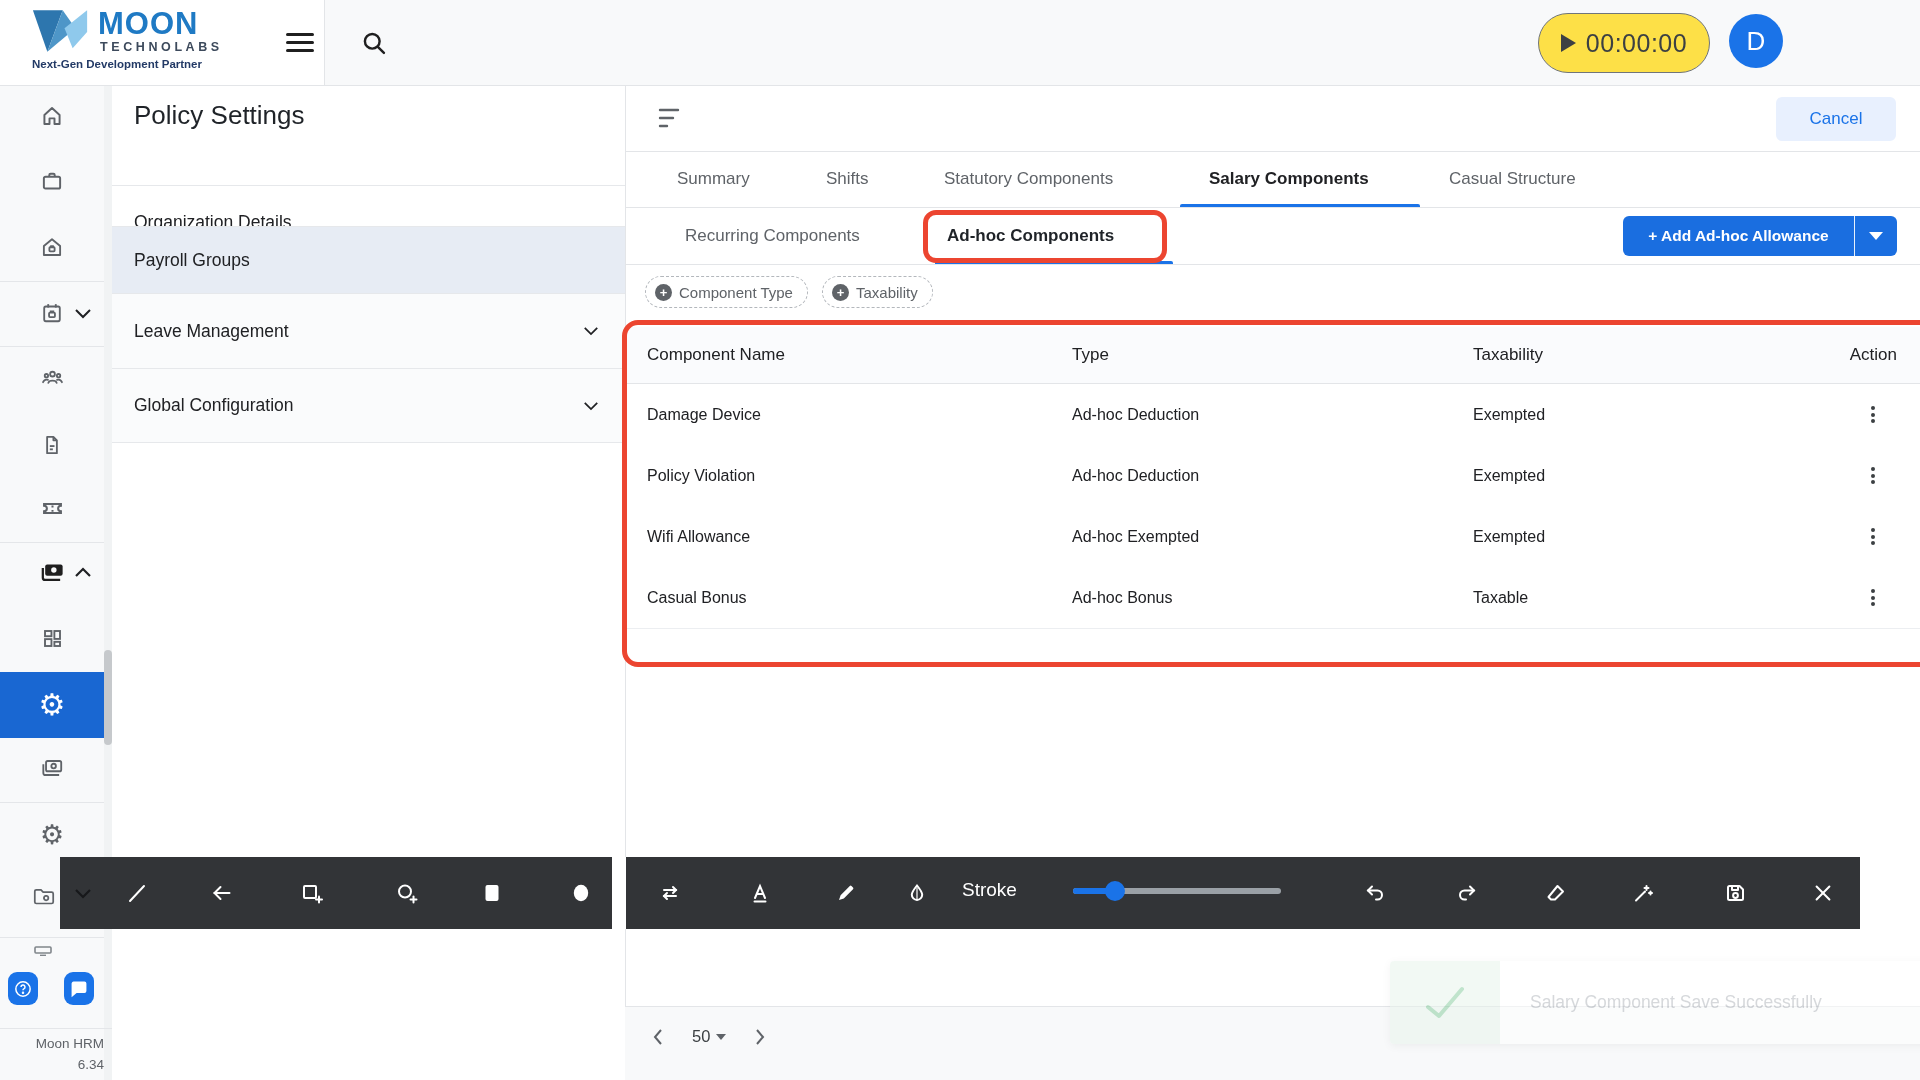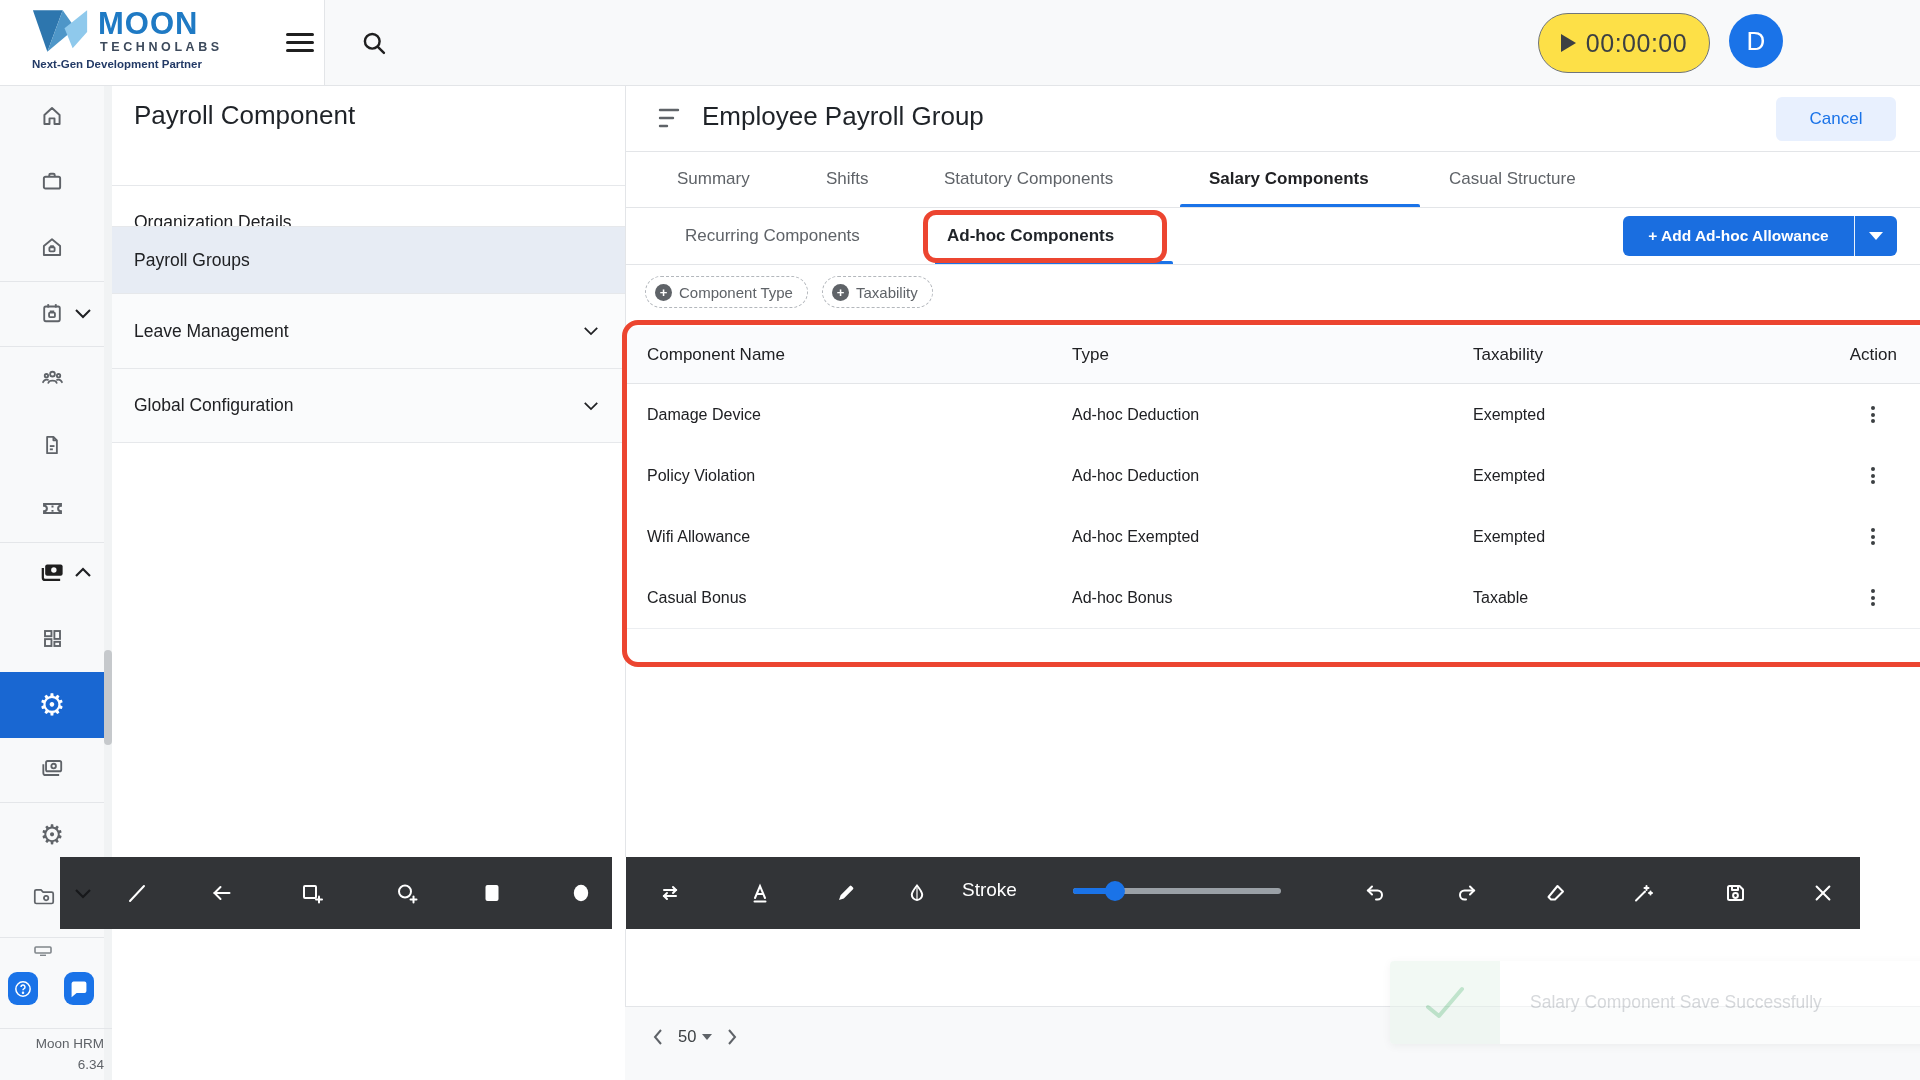--- a/index.html
+++ b/index.html
@@ -72,21 +72,21 @@
   
   .anno{left:60px;top:857px;width:1800px;height:72px;background:#323437;z-index:30;}
   .tool{position:absolute;top:16px;width:40px;height:40px;display:flex;align-items:center;justify-content:center;cursor:pointer;}
   .anno-gap{left:612px;top:857px;width:14px;height:72px;background:#fff;z-index:31;}
   .stroke-label{position:absolute;left:902px;top:22px;color:#fff;font-size:19px;}
   .slider-track{position:absolute;left:1013px;top:31px;width:208px;height:6px;border-radius:3px;background:#9aa0a6;}
   .slider-fill{position:absolute;left:1013px;top:31px;width:42px;height:6px;border-radius:3px;background:#1a73e8;}
   .slider-thumb{position:absolute;left:1045px;top:24px;width:20px;height:20px;border-radius:50%;background:#1a73e8;cursor:pointer;}
   
   .mfooter{left:625px;top:1006px;width:1295px;height:74px;background:#f8f9fa;border-top:1px solid #e3e5e8;}
-  .pag{position:absolute;display:flex;align-items:center;gap:14px;left:27px;top:20px;color:#3c4043;}
+  .pag{position:absolute;display:flex;align-items:center;gap:28px;left:27px;top:20px;color:#3c4043;}
   .pagesize{display:flex;align-items:center;gap:6px;font-size:16.5px;cursor:pointer;}
   .tri-down{width:0;height:0;border-left:5.5px solid transparent;border-right:5.5px solid transparent;border-top:6.5px solid #5f6368;}
   
   .toast{left:1390px;top:961px;width:560px;height:83px;display:flex;opacity:.5;z-index:35;border-radius:4px;
          box-shadow:0 2px 10px rgba(0,0,0,.10);overflow:hidden;}
   .toast-ic{width:110px;background:#e7f4eb;display:flex;align-items:center;justify-content:center;}
   .toast-body{flex:1;background:#fff;display:flex;align-items:center;padding-left:30px;color:#aeb3b9;font-size:17.5px;}
 </style>
 </head>
 <body>
@@ -239,21 +239,21 @@
       <svg width="20" height="20" viewBox="0 0 24 24" fill="none" stroke="#fff" stroke-width="1.8">
         <path d="M4 5.5 a1.5 1.5 0 0 1 1.5-1.5 h13 a1.5 1.5 0 0 1 1.5 1.5 v9 a1.5 1.5 0 0 1 -1.5 1.5 h-10 L4 20 Z" fill="#fff"></path>
         </svg>
     </div>
   </div>
   <div class="abs rail-div" style="top:1028px;width:112px;"></div>
   <div class="abs hrm-label" style="left:4px;top:1036px;">Moon HRM</div>
   <div class="abs hrm-label" style="left:4px;top:1057px;">6.34</div>
 
   <div class="abs panel"></div>
-  <div class="abs panel-title">Payroll Component</div>
+  <div class="abs panel-title">Policy Settings</div>
   <div class="abs pitem" style="top:153px;height:73px;background:#fff;margin-top:32px;">
     <span>Organization Details</span>
   </div>
   <div class="abs pitem" style="top:226px;height:67px;background:#e7ecf4;">
     <span>Payroll Groups</span>
   </div>
   <div class="abs pitem" style="top:293px;height:75px;background:#fafbfc;">
     <span>Leave Management</span>
     <svg width="16" height="10" viewBox="0 0 18 11" fill="none" stroke="#202124" stroke-width="2">
         <polyline points="2,2 9,9 16,2"></polyline>
@@ -264,21 +264,20 @@
     <svg width="16" height="10" viewBox="0 0 18 11" fill="none" stroke="#202124" stroke-width="2">
         <polyline points="2,2 9,9 16,2"></polyline>
       </svg>
   </div>
 
   <svg class="abs" style="left:658px;top:107px;" width="26" height="22" viewBox="0 0 26 22" stroke="#5f6368" stroke-width="2.4" stroke-linecap="round">
     <line x1="2" y1="3" x2="20" y2="3"></line>
       <line x1="2" y1="11" x2="15" y2="11"></line>
       <line x1="2" y1="19" x2="9" y2="19"></line>
   </svg>
-  <div class="abs main-title">Employee Payroll Group</div>
   <button class="abs cancel-btn">Cancel</button>
   <div class="abs hline" style="left:625px;top:151px;width:1295px;"></div>
 
   <div class="abs tab" style="left:677px;">Summary</div>
   <div class="abs tab" style="left:826px;">Shifts</div>
   <div class="abs tab active" style="left:1209px;">Salary Components</div>
   <div class="abs tab" style="left:944px;">Statutory Components</div>
   <div class="abs tab" style="left:1449px;">Casual Structure</div>
   <div class="abs blue-underline" style="left:1180px;top:204px;width:240px;"></div>
   <div class="abs hline" style="left:625px;top:207px;width:1295px;"></div>

